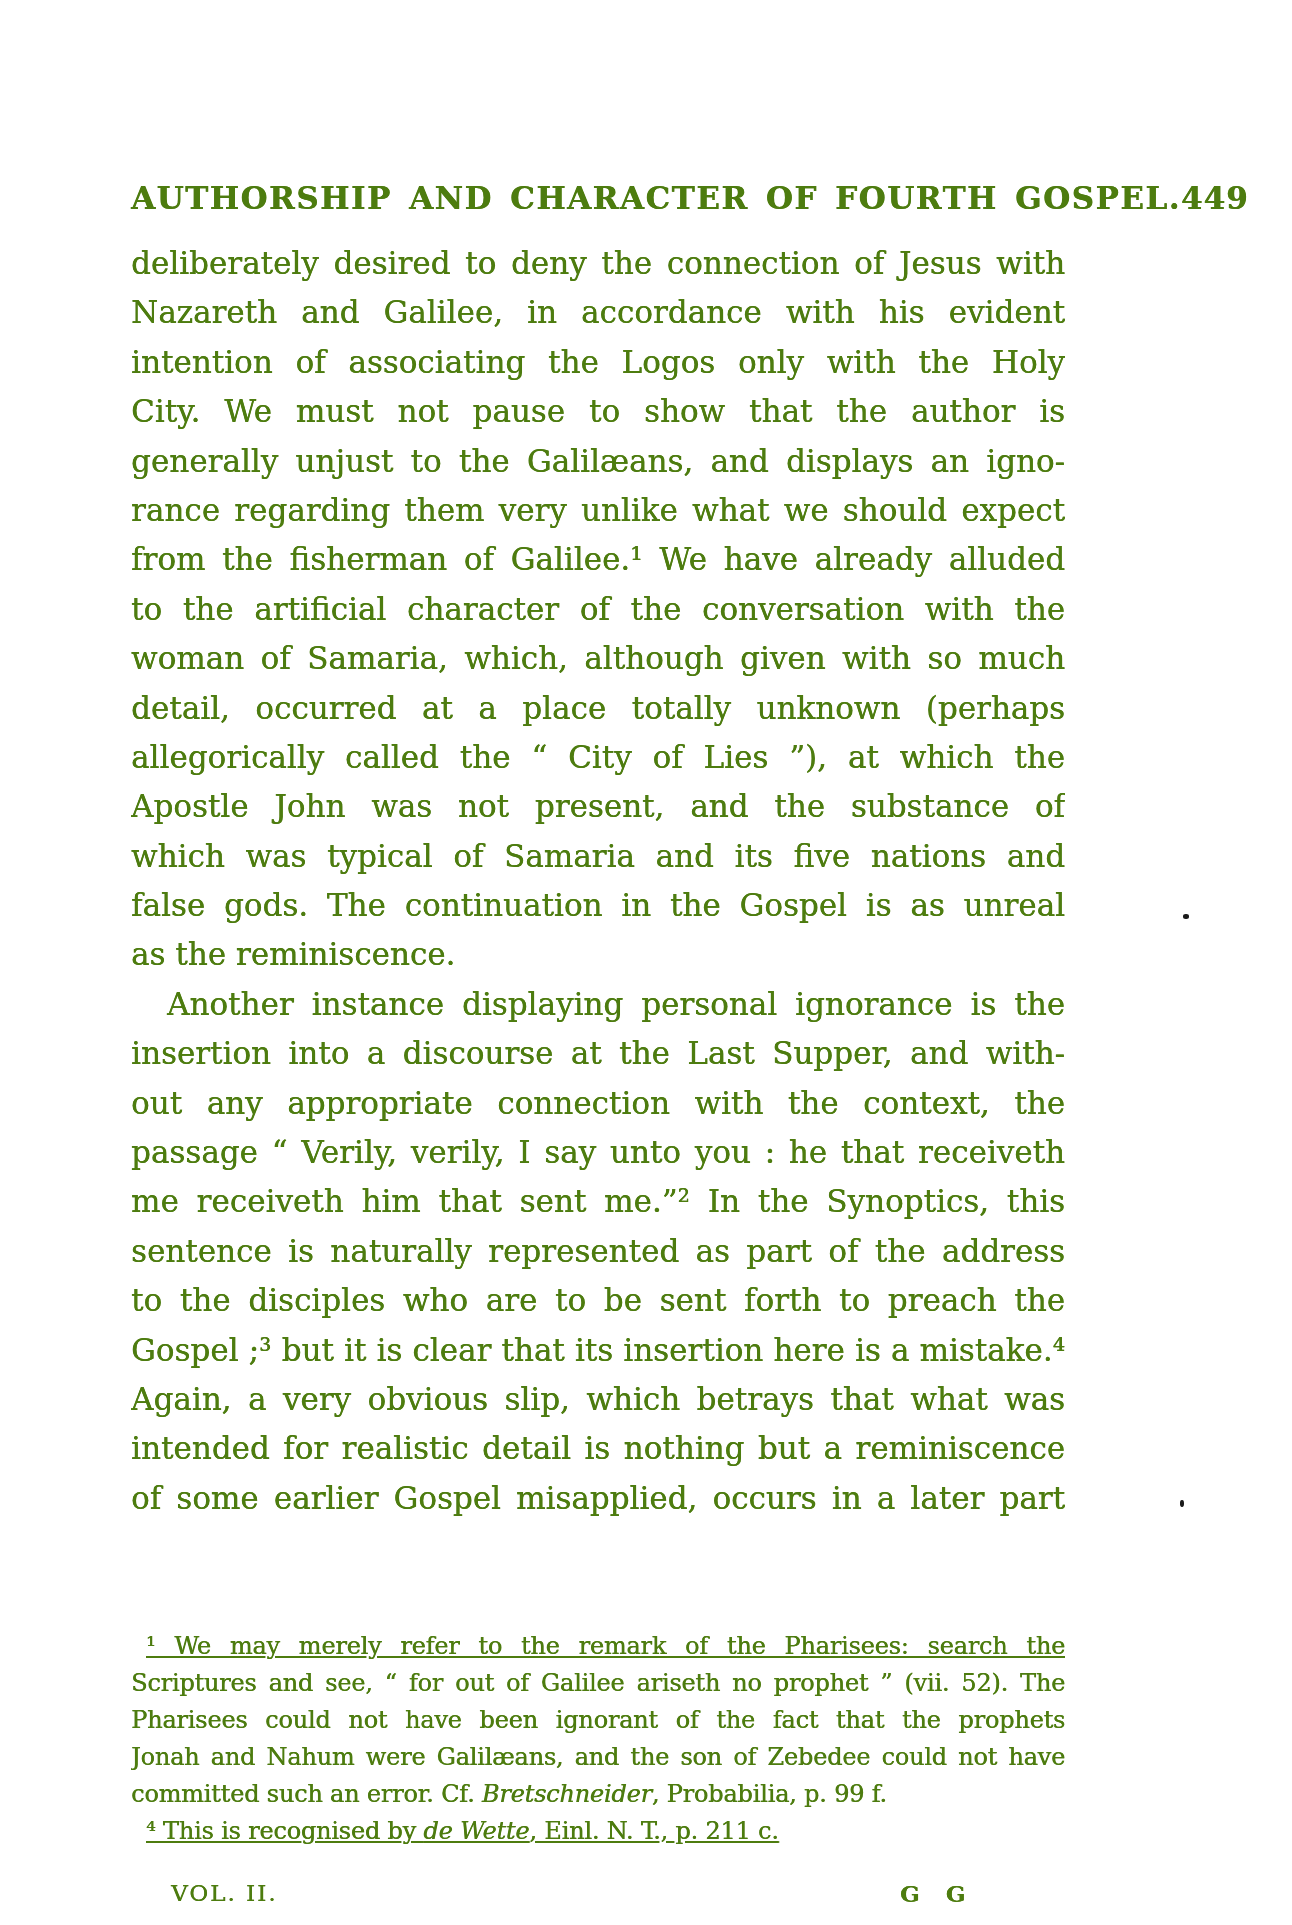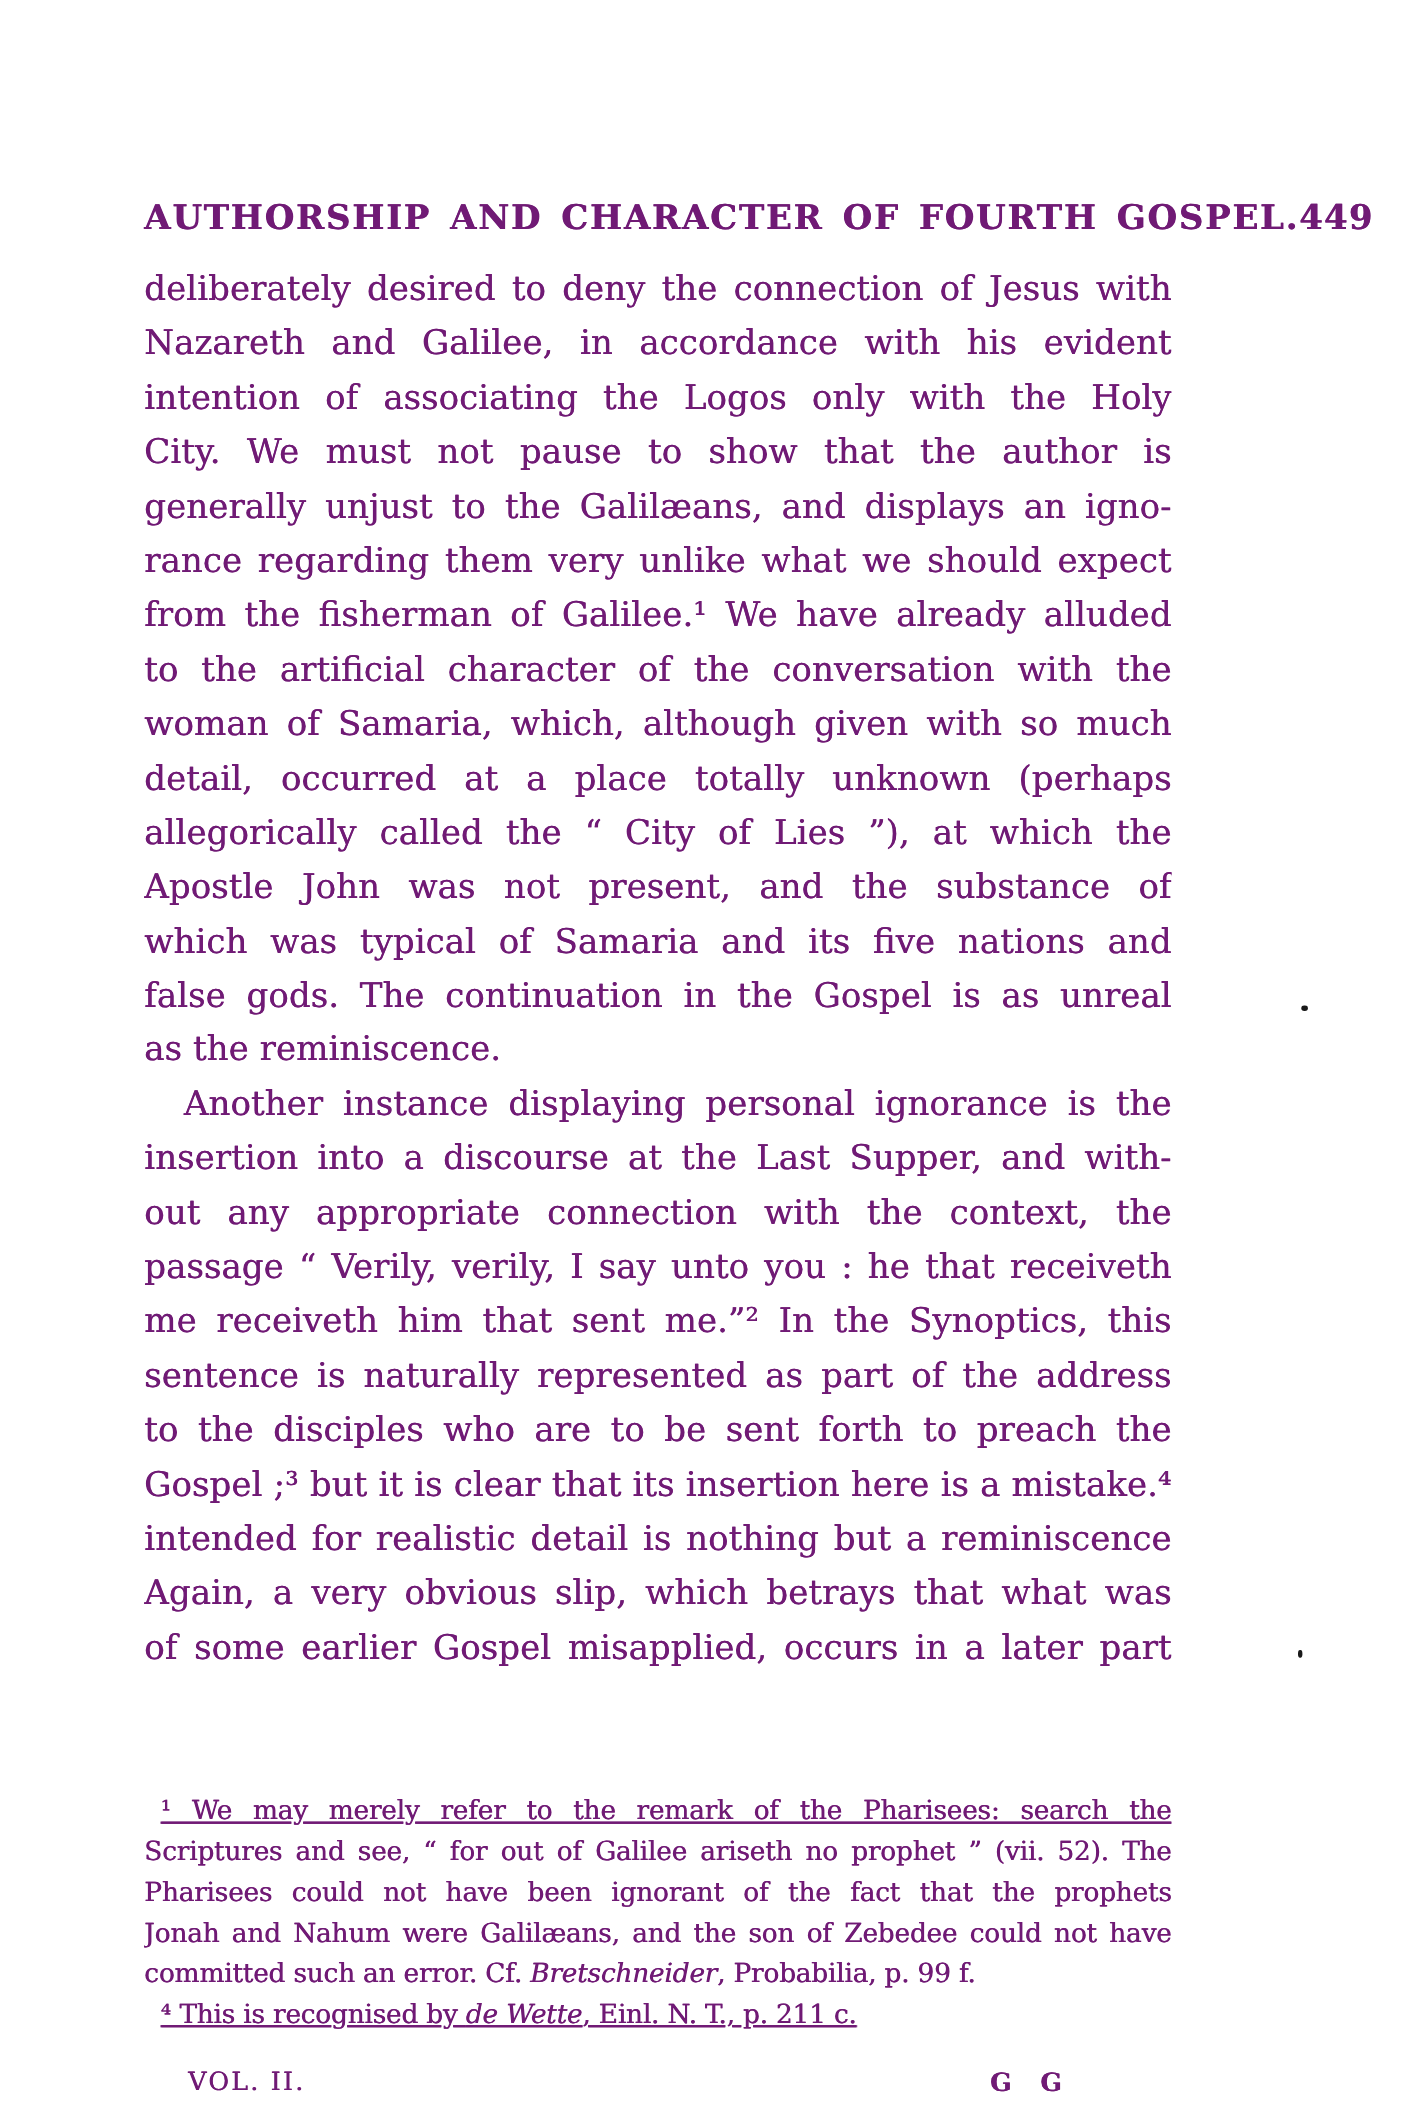--- a/index.html
+++ b/index.html
@@ -2,21 +2,21 @@
 <html><head>
 <meta charset="utf-8">
 <style>
   html, body { margin: 0; padding: 0; background: #ffffff; }
   .page {
     position: relative;
     width: 1287px;
     height: 1925px;
     background: #ffffff;
     font-family: "DejaVu Serif", "Liberation Serif", serif;
-    color: #701a75;
+    color: #4d7c0f;
     overflow: hidden;
   }
   .col { position: absolute; left: 131px; width: 934px; }
 
   
   .header {
     top: 180px;
     height: 34px;
     display: flex;
     align-items: baseline;
@@ -109,22 +109,22 @@
       <div class="bodyline just"><span>false gods.  The continuation in the Gospel is as unreal</span></div>
       <div class="bodyline nojust"><span>as the reminiscence.</span></div>
       <div class="bodyline just ind"><span>Another instance displaying personal ignorance is the</span></div>
       <div class="bodyline just"><span>insertion into a discourse at the Last Supper, and with-</span></div>
       <div class="bodyline just"><span>out any appropriate connection with the context, the</span></div>
       <div class="bodyline just"><span>passage “ Verily, verily, I say unto you : he that receiveth</span></div>
       <div class="bodyline just"><span>me receiveth him that sent me.”²  In the Synoptics, this</span></div>
       <div class="bodyline just"><span>sentence is naturally represented as part of the address</span></div>
       <div class="bodyline just"><span>to the disciples who are to be sent forth to preach the</span></div>
       <div class="bodyline just"><span>Gospel ;³ but it is clear that its insertion here is a mistake.⁴</span></div>
+      <div class="bodyline just"><span>Again, a very obvious slip, which betrays that what was</span></div>
       <div class="bodyline just"><span>intended for realistic detail is nothing but a reminiscence</span></div>
-      <div class="bodyline just"><span>Again, a very obvious slip, which betrays that what was</span></div>
       <div class="bodyline just"><span>of some earlier Gospel misapplied, occurs in a later part</span></div>
     </div>
 
   <div class="col footnotes">
       <div class="fnline just ind"><span>¹ We may merely refer to the remark of the Pharisees:  search the</span></div>
       <div class="fnline just"><span>Scriptures and see, “ for out of Galilee ariseth no prophet ” (vii. 52).  The</span></div>
       <div class="fnline just"><span>Pharisees could not have been ignorant of the fact that the prophets</span></div>
       <div class="fnline just"><span>Jonah and Nahum were Galilæans, and the son of Zebedee could not have</span></div>
       <div class="fnline nojust"><span>committed such an error.   Cf. </span><span class="italic">Bretschneider</span><span>, Probabilia, p. 99 f.</span></div>
       <div class="fnline nojust ind"><span>⁴ This is recognised by </span><span class="italic">de Wette</span><span>, Einl. N. T., p. 211 c.</span></div>

